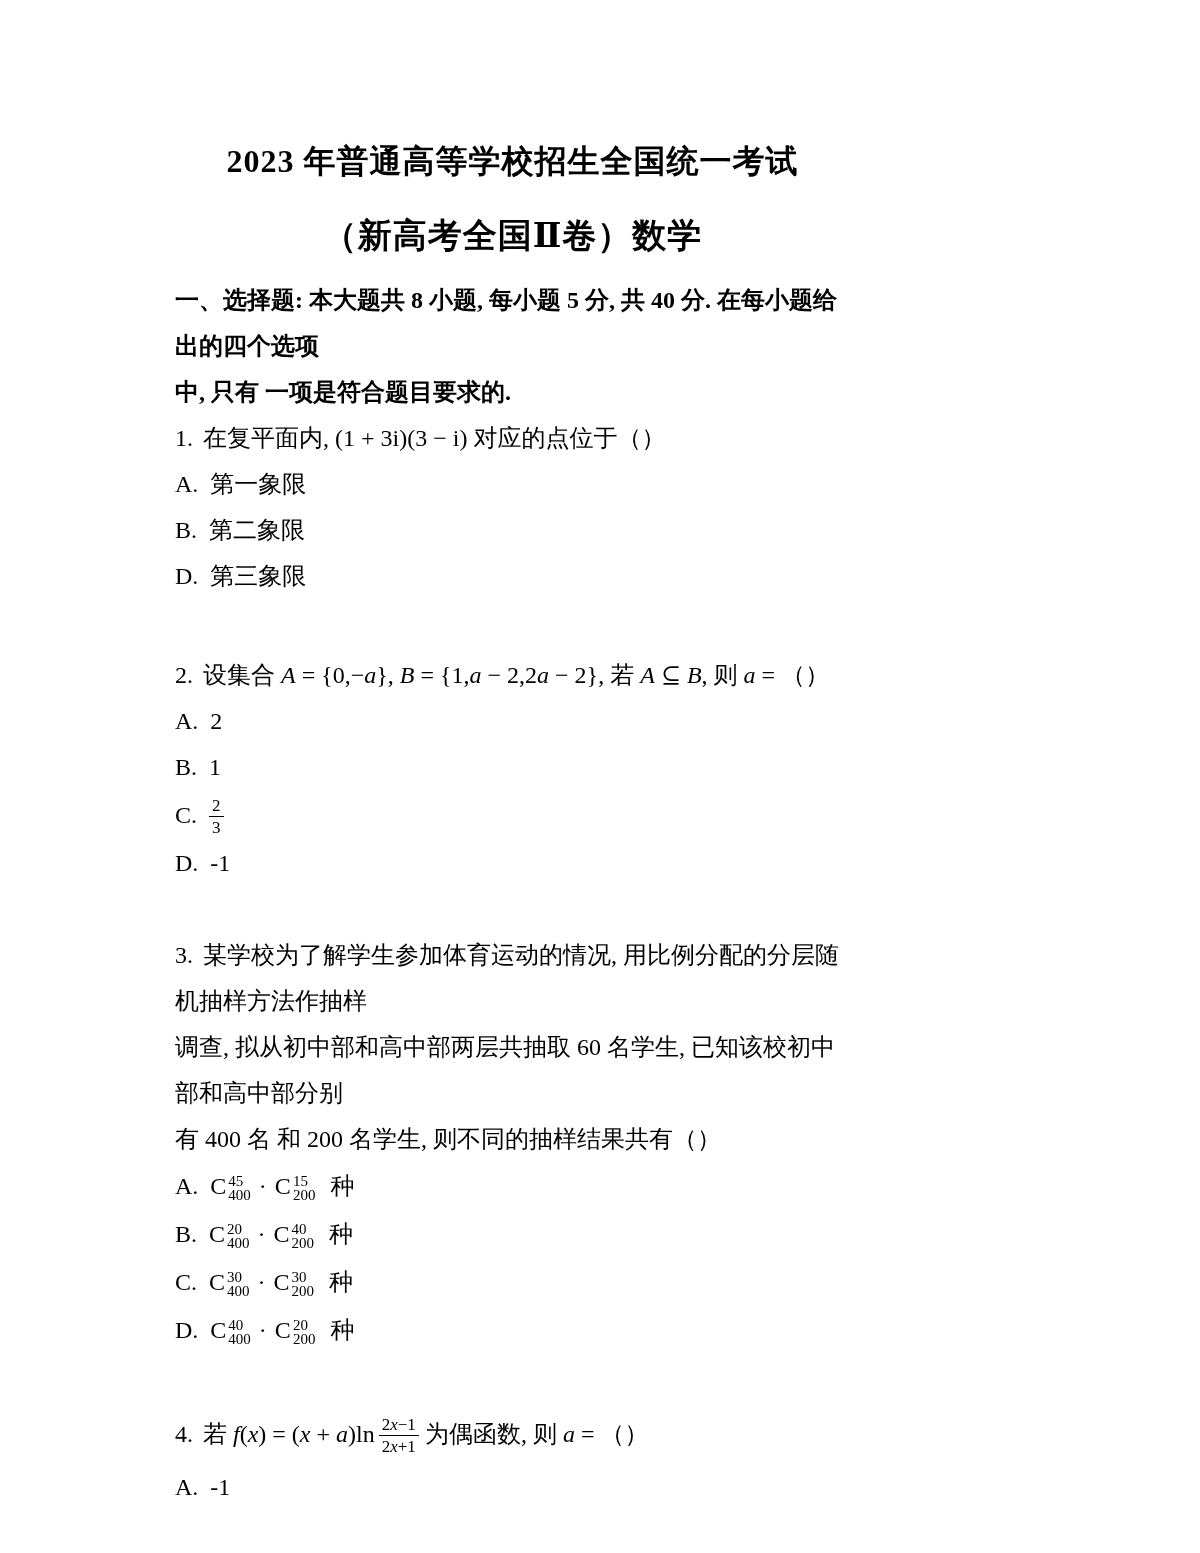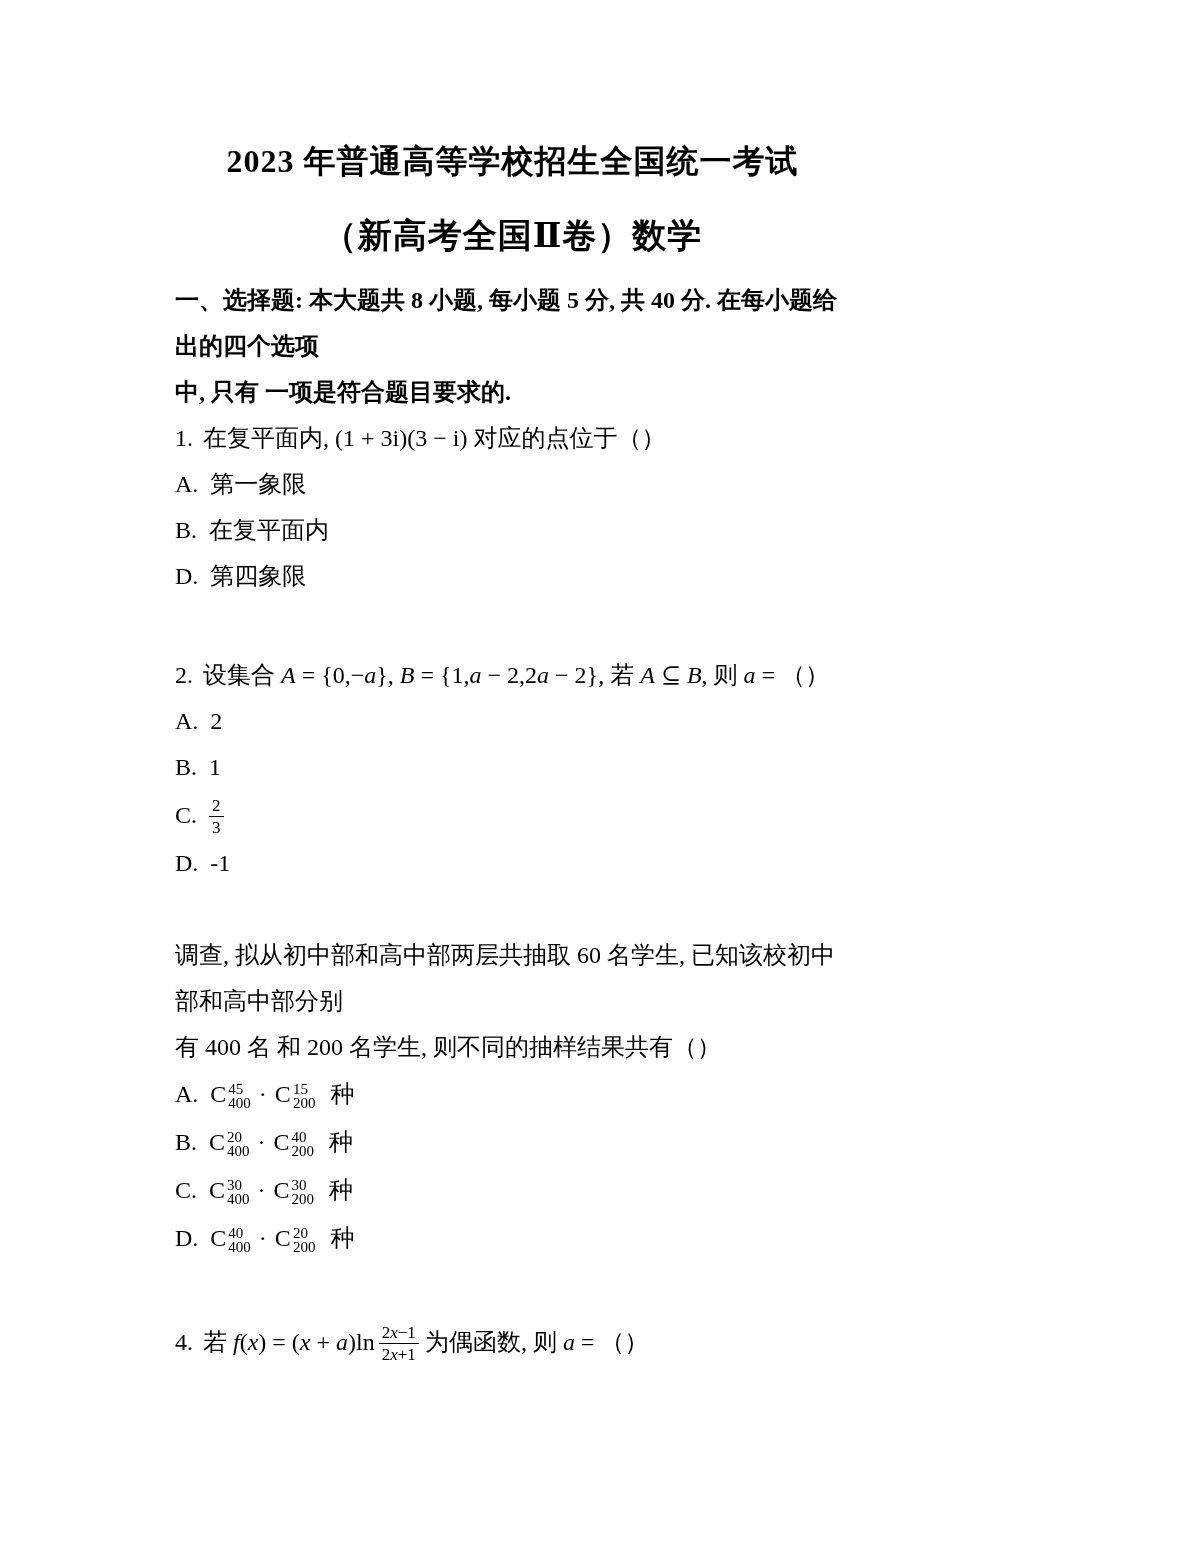--- a/index.html
+++ b/index.html
@@ -61,36 +61,37 @@
   <h2 class="subtitle">（新高考全国Ⅱ卷）数学</h2>
 
   <div class="instructions">
     <div class="line">一、选择题: 本大题共 8 小题, 每小题 5 分, 共 40 分. 在每小题给出的四个选项</div>
     <div class="line">中, 只有 一项是符合题目要求的.</div>
   </div>
 
   <div class="q q1">
     <div class="line"><span class="qnum">1.</span><span>在复平面内, </span><span>(1 + 3i)(3 − i)</span><span> 对应的点位于（）</span></div>
     <div class="line opt"><span class="olabel">A.</span><span>第一象限</span></div>
-    <div class="line opt"><span class="olabel">B.</span><span>在复平面内</span></div>
-    <div class="line opt"><span class="olabel">D.</span><span>第四象限</span></div>
+    <div class="line opt"><span class="olabel">B.</span><span>第二象限</span></div>
+    <div class="line opt"><span class="olabel">D.</span><span>第三象限</span></div>
   </div>
 
   <div class="q q2">
     <div class="line"><span class="qnum">2.</span><span>设集合 </span><span><i>A</i><span> = {0,−</span><i>a</i><span>}, </span><i>B</i><span> = {1,</span><i>a</i><span> − 2,2</span><i>a</i><span> − 2}, </span></span><span>若 </span><span><i>A</i><span> ⊆ </span><i>B</i><span>, </span></span><span>则 </span><span><i>a</i><span> = </span></span><span>（）</span></div>
     <div class="line opt"><span class="olabel">A.</span><span>2</span></div>
     <div class="line opt"><span class="olabel">B.</span><span>1</span></div>
     <div class="lineC opt"><span class="olabel">C.</span><span class="frac">
           <span class="fnum">2</span>
           <span class="fden">3</span>
         </span></div>
     <div class="line opt"><span class="olabel">D.</span><span>-1</span></div>
   </div>
 
   <div class="q q3">
+    <div class="line"><span class="qnum">3.</span><span>某学校为了解学生参加体育运动的情况, 用比例分配的分层随机抽样方法作抽样</span></div>
     <div class="line">调查, 拟从初中部和高中部两层共抽取 60 名学生, 已知该校初中部和高中部分别</div>
     <div class="line">有 400 名 和 200 名学生, 则不同的抽样结果共有（）</div>
     <div class="opt"><span class="olabel">A.</span><span class="comb">
           <span>C</span>
           <span class="cstk">
             <span>45</span>
             <span>400</span>
           </span>
         </span><span class="cdot">·</span><span class="comb">
           <span>C</span>
@@ -138,15 +139,16 @@
             <span>200</span>
           </span>
         </span><span class="unit">种</span></div>
   </div>
 
   <div class="q q4">
     <div class="stem4"><span class="qnum">4.</span><span>若 </span><span><i>f</i><span>(</span><i>x</i><span>) = (</span><i>x</i><span> + </span><i>a</i><span>)ln</span></span><span class="frac mfrac">
           <span class="fnum"><span>2</span><i>x</i><span>−1</span></span>
           <span class="fden"><span>2</span><i>x</i><span>+1</span></span>
         </span><span> 为偶函数, 则 </span><span><i>a</i><span> = </span></span><span>（）</span></div>
+    <div class="line opt"><span class="olabel">A.</span><span>-1</span></div>
   </div>
 
 </div>
 
 </body></html>

